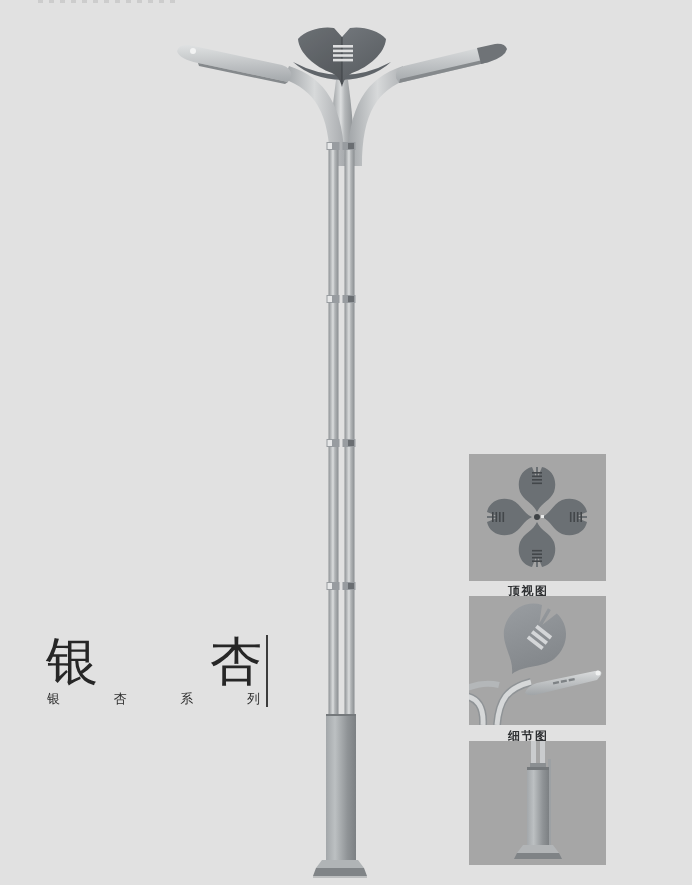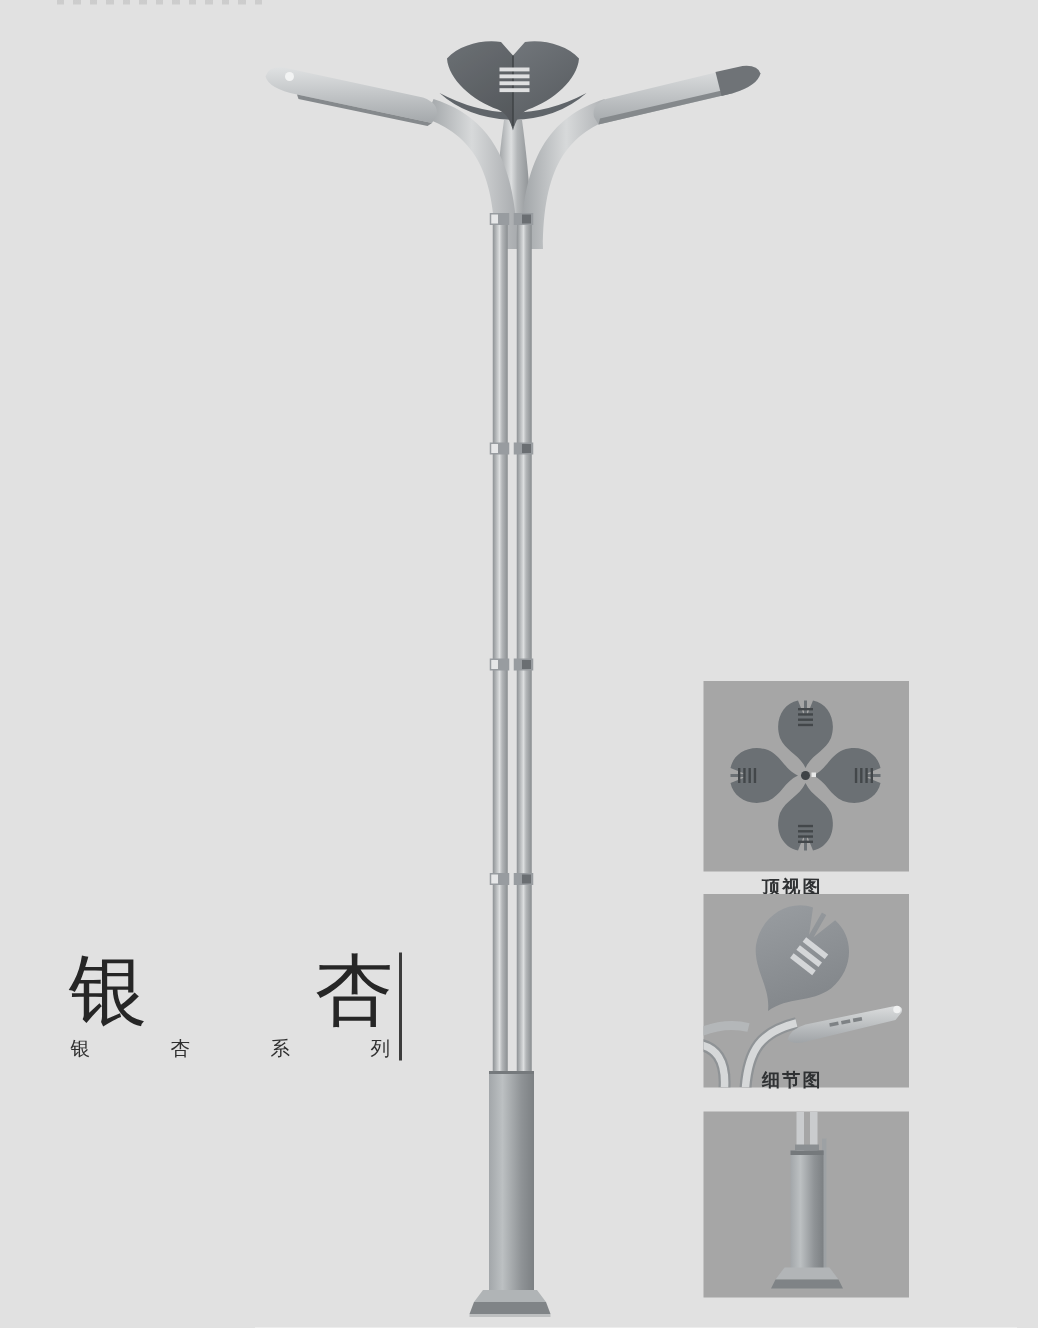--- a/index.html
+++ b/index.html
@@ -40,21 +40,21 @@
   .panel{position:absolute;left:469px;width:137px;background:#a6a6a6;}
   #panel-topview{top:454px;height:127px;}
   #panel-detail{top:596px;height:129px;}
   #panel-base{top:741px;height:124px;}
   .panel svg{display:block;}
   .caption{
     position:absolute;left:472px;
     font-size:12px;color:#2f3133;letter-spacing:1.5px;font-weight:700;margin-left:36px;
   }
   #caption-topview{top:583px;}
-  #caption-detail{top:712px;}
+  #caption-detail{top:728px;}
 </style>
 </head>
 <body>
 
 <div id="page">
 
   <div id="top-remnant"></div>
 
   <svg id="lamp-svg" width="692" height="885" viewBox="0 0 692 885">
     <defs>

